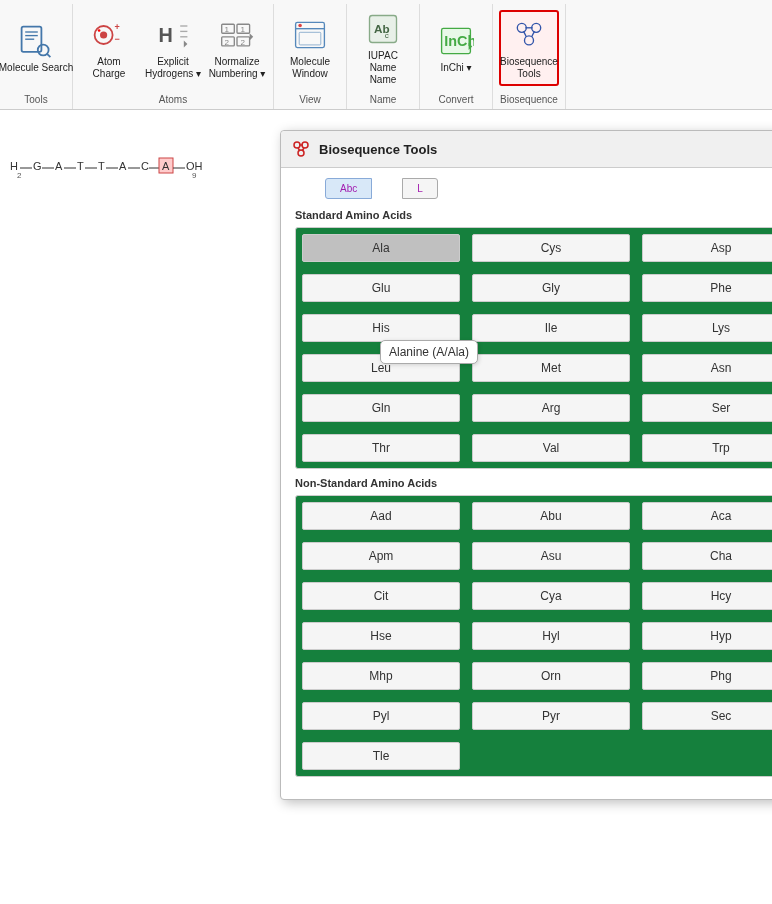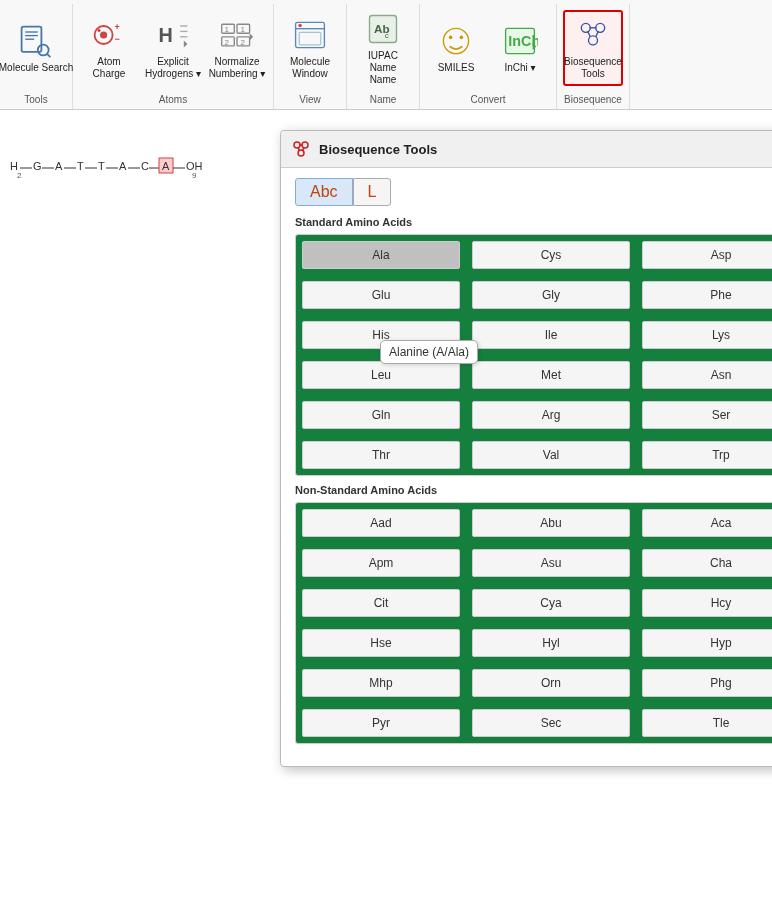--- a/index.html
+++ b/index.html
@@ -149,22 +149,23 @@
       display: flex;
       gap: 0;
       margin-bottom: 10px;
     }
 
     .toggle-btn {
       padding: 4px 14px;
       border: 1px solid #aaa;
       background: #f5f5f5;
       cursor: pointer;
-      font-size: 16px;
-      color: #c2410c;
+      font-size: 10px;
+      color: #a21caf;
+      margin-left: 30px;
     }
 
     .toggle-btn:first-child {
       border-radius: 3px 0 0 3px;
     }
 
     .toggle-btn:last-child {
       border-radius: 0 3px 3px 0;
     }
 
@@ -330,31 +331,20 @@
           </svg>
         </div>
         <span class="btn-label">IUPAC<br>Name<br>Name</span>
       </div>
     </div>
     <div class="toolbar-group-label">Name</div>
   </div>
 
   <div class="toolbar-group">
     <div class="toolbar-group-items">
-      <div class="toolbar-btn">
-        <div class="btn-icon">
-          <svg class="icon-svg" viewBox="0 0 40 40">
-            <circle cx="20" cy="20" r="14" fill="none" stroke="#cc9900" stroke-width="1.5"></circle>
-            <circle cx="14" cy="16" r="2" fill="#cc9900"></circle>
-            <circle cx="26" cy="16" r="2" fill="#cc9900"></circle>
-            <path d="M13 26 Q20 32 27 26" fill="none" stroke="#cc9900" stroke-width="2"></path>
-          </svg>
-        </div>
-        <span class="btn-label">SMILES</span>
-      </div>
       <div class="toolbar-btn">
         <div class="btn-icon">
           <svg class="icon-svg" viewBox="0 0 40 40">
             <rect x="4" y="6" width="32" height="28" rx="2" fill="#e8f8e8" stroke="#44aa44" stroke-width="1.5"></rect>
             <text x="7" y="26" font-size="16" fill="#44aa44" font-weight="bold">InCh</text>
             <polygon points="34,22 38,26 34,30" fill="#44aa44"></polygon>
           </svg>
         </div>
         <span class="btn-label">InChi ▾</span>
       </div>
@@ -470,20 +460,21 @@
         <button class="aa-btn">Cha</button>
         <button class="aa-btn">Cit</button>
         <button class="aa-btn">Cya</button>
         <button class="aa-btn">Hcy</button>
         <button class="aa-btn">Hse</button>
         <button class="aa-btn">Hyl</button>
         <button class="aa-btn">Hyp</button>
         <button class="aa-btn">Mhp</button>
         <button class="aa-btn">Orn</button>
         <button class="aa-btn">Phg</button>
+        <button class="aa-btn">Pyl</button>
         <button class="aa-btn">Pyr</button>
         <button class="aa-btn">Sec</button>
         <button class="aa-btn">Tle</button>
       </div>
   </div>
 </div>
 
 <div class="tooltip" id="ala-tooltip" style="top: 340px; left: 380px;">
   <span>Alanine (A/Ala)</span>
 </div>

